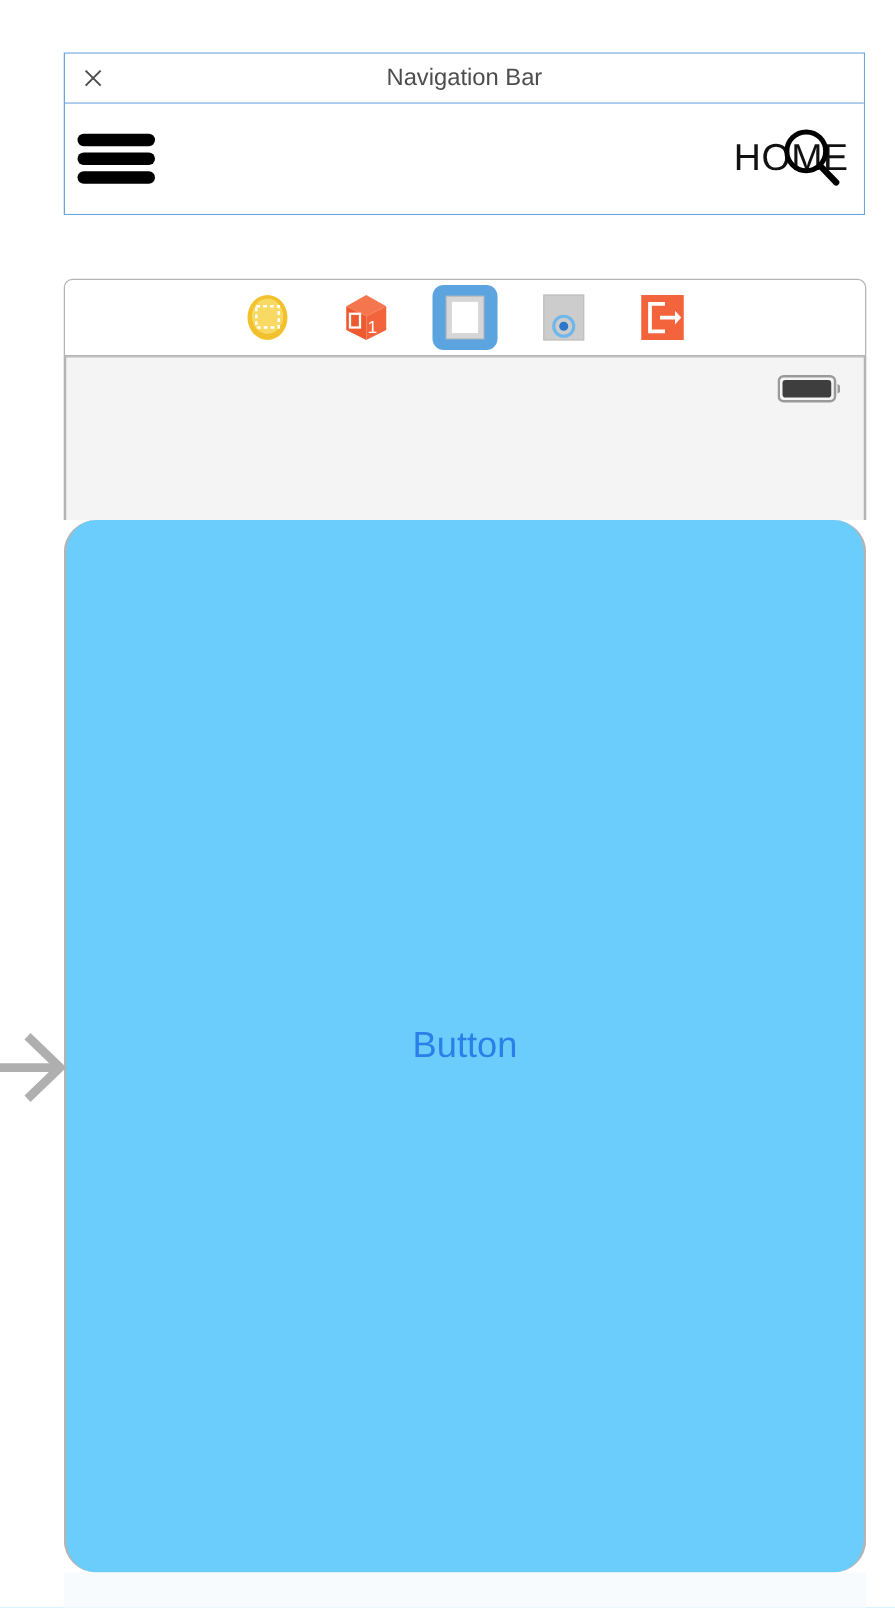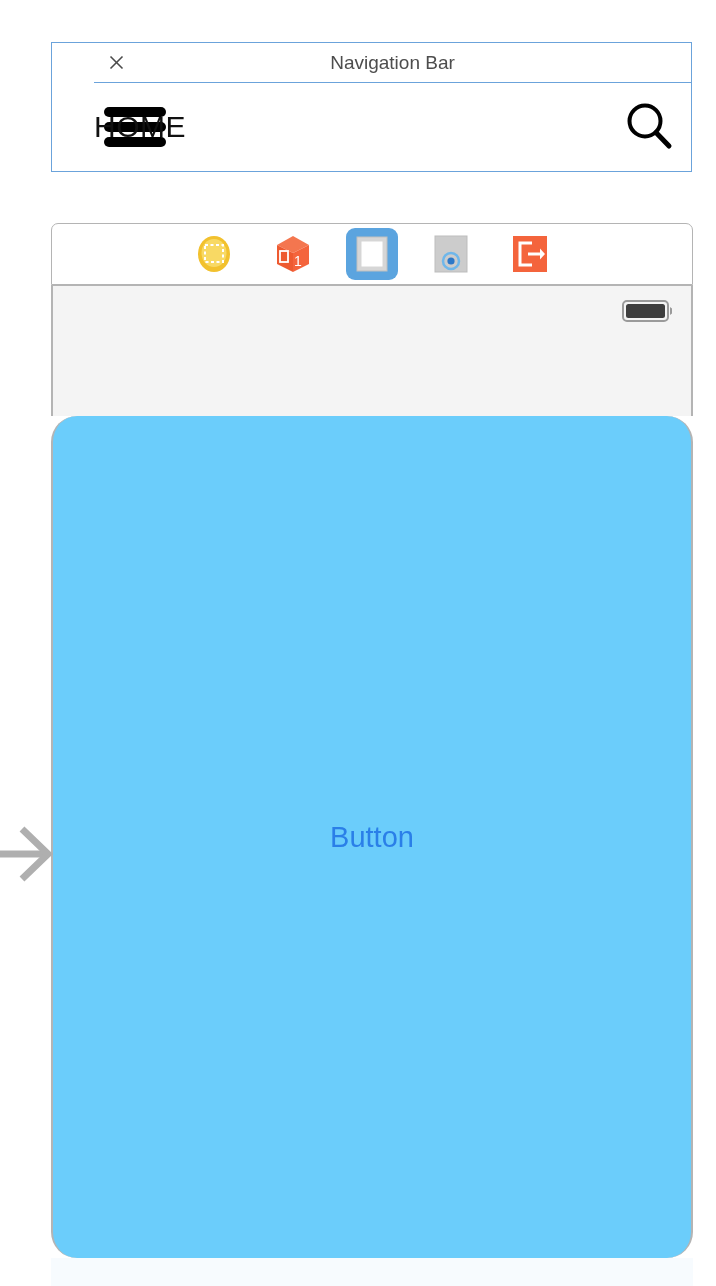--- a/index.html
+++ b/index.html
@@ -18,21 +18,20 @@
   
   #nav-widget {
     position: absolute;
     left: 51px;
     top: 42px;
     width: 641px;
     height: 130px;
     box-sizing: border-box;
     border: 1px solid #6BA3DB;
     background: #ffffff;
-    padding-left: 42px;
   }
   #nav-titlebar {
     position: relative;
     height: 40px;
     box-sizing: border-box;
     border-bottom: 1px solid #6BA3DB;
     background: #ffffff;
   }
   #nav-close-icon {
     position: absolute;
@@ -80,21 +79,21 @@
     height: 10px;
     background: #000000;
     border-radius: 5px;
   }
   #nav-home-title {
     position: absolute;
     left: 0;
     right: 12px;
     top: 50%;
     transform: translateY(-50%);
-    text-align: left;
+    text-align: right;
     font-size: 30px;
     color: #111111;
     letter-spacing: 0.5px;
   }
   #search-button {
     position: absolute;
     right: 14px;
     top: 50%;
     transform: translateY(-50%);
     width: 56px;

